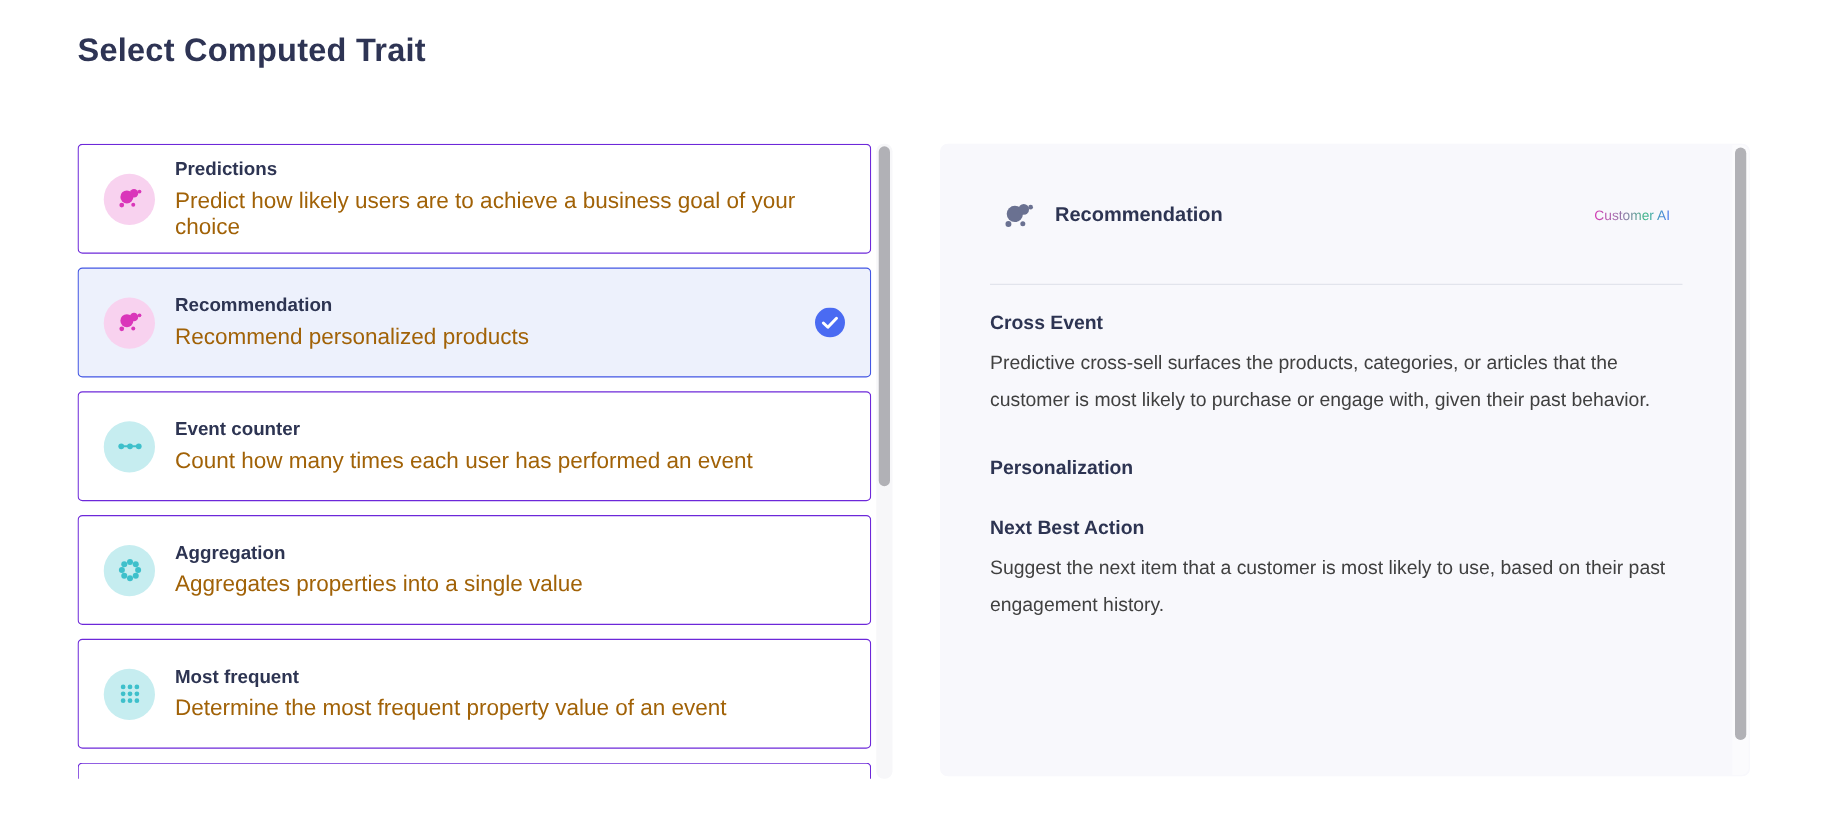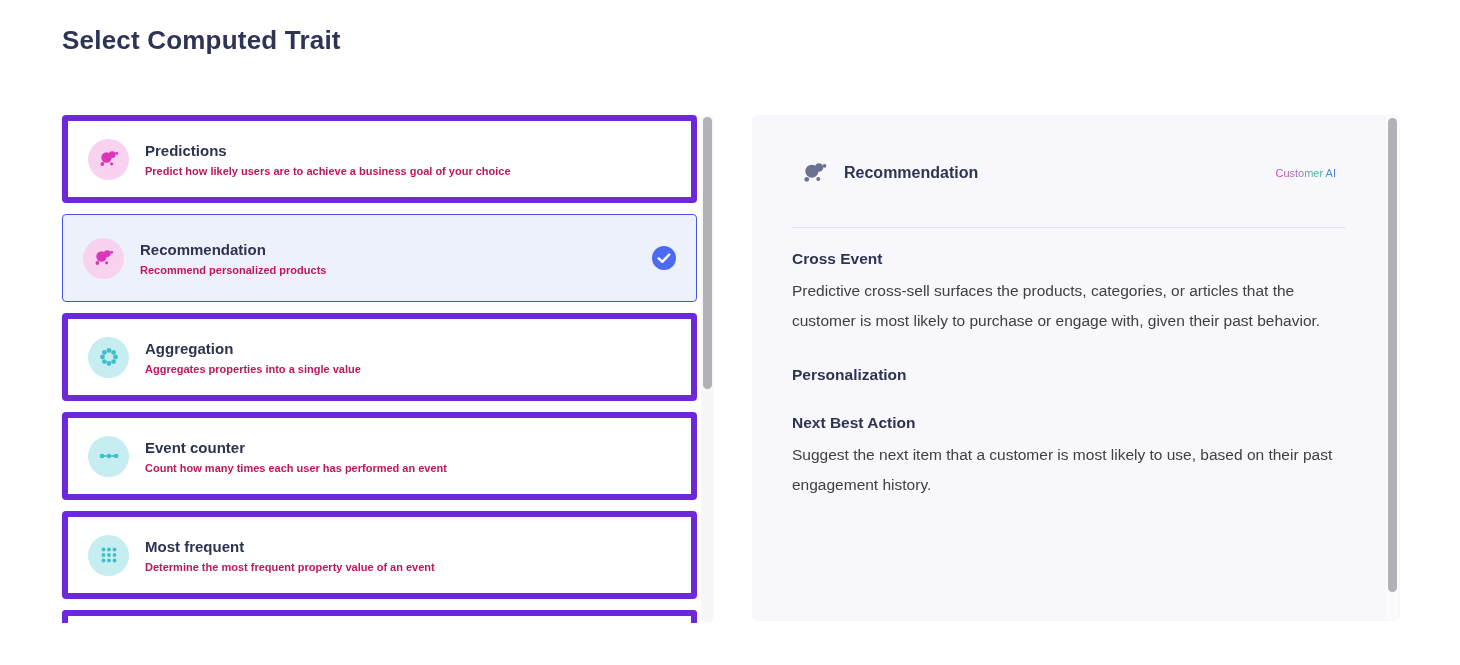--- a/index.html
+++ b/index.html
@@ -13,34 +13,34 @@
     font-size: 26px; font-weight: bold; color: #2e3454; letter-spacing: .2px;
   }
 
   
   .trait-list {
     position: absolute; left: 62px; top: 115px; width: 635px; height: 508px;
     overflow: hidden;
   }
   .card {
     position: relative; width: 635px; height: 88px; margin-bottom: 11px;
-    background: #ffffff; border: 6px solid #6d28d9; border-radius: 4px;
+    background: #ffffff; border: 1px solid #6d28d9; border-radius: 4px;
     display: flex; align-items: center; padding: 0 20px; cursor: pointer;
   }
   .card.selected { background: #edf1fc; border: 1px solid #4356e3; }
   .card.partial { height: 14px; border-bottom: none; border-radius: 4px 4px 0 0; }
   .icon-circle {
     width: 41px; height: 41px; border-radius: 50%; flex: 0 0 41px;
     display: flex; align-items: center; justify-content: center;
   }
   .icon-circle.pink { background: #f8d2ef; }
   .icon-circle.teal { background: #c6edf0; }
   .card-text { margin-left: 16px; }
   .card-title { font-size: 15px; font-weight: bold; color: #2d3452; margin-bottom: 6px; }
-  .card-desc { font-size: 11px; color: #be185d; font-weight: bold; }
+  .card-desc { font-size: 18px; color: #a16207; }
   .check-badge {
     position: absolute; right: 20px; top: 50%; transform: translateY(-50%);
     width: 24px; height: 24px;
   }
 
   
   .vscroll-track {
     position: absolute; background: #f7f7f9; border-radius: 6px;
   }
   .vscroll-thumb {
@@ -122,20 +122,37 @@
       <div class="card-text">
         <div class="card-title">Recommendation</div>
         <div class="card-desc">Recommend personalized products</div>
       </div>
       <span class="check-badge">
         <svg width="24" height="24" viewBox="0 0 24 24">
           <circle cx="12" cy="12" r="12" fill="#4a6bf2"></circle>
           <path d="M6.7 12.4 L10.3 15.8 L17.2 8.6" fill="none" stroke="#ffffff" stroke-width="2.4" stroke-linecap="round" stroke-linejoin="round"></path>
         </svg>
       </span>
+    </div>
+
+    <div class="card">
+      <span class="icon-circle teal">
+        <svg width="24" height="24" viewBox="0 0 24 24">
+          <line x1="5" y1="12" x2="19" y2="12" stroke="#3ec0cb" stroke-width="1.6"></line>
+          <g fill="#3ec0cb">
+            <circle cx="5" cy="12" r="2.3"></circle>
+            <circle cx="12" cy="12" r="2.3"></circle>
+            <circle cx="19" cy="12" r="2.3"></circle>
+          </g>
+        </svg>
+      </span>
+      <div class="card-text">
+        <div class="card-title">Event counter</div>
+        <div class="card-desc">Count how many times each user has performed an event</div>
+      </div>
     </div>
 
     <div class="card">
       <span class="icon-circle teal">
         <svg width="24" height="24" viewBox="0 0 24 24">
           <g fill="#3ec0cb">
             <circle cx="12" cy="5.5" r="2.4"></circle>
             <circle cx="16.6" cy="7.4" r="2.4"></circle>
             <circle cx="18.5" cy="12" r="2.4"></circle>
             <circle cx="16.6" cy="16.6" r="2.4"></circle>
@@ -143,37 +160,20 @@
             <circle cx="7.4" cy="16.6" r="2.4"></circle>
             <circle cx="5.5" cy="12" r="2.4"></circle>
             <circle cx="7.4" cy="7.4" r="2.4"></circle>
           </g>
           <circle cx="12" cy="12" r="3.4" fill="#c6edf0"></circle>
         </svg>
       </span>
       <div class="card-text">
         <div class="card-title">Aggregation</div>
         <div class="card-desc">Aggregates properties into a single value</div>
-      </div>
-    </div>
-
-    <div class="card">
-      <span class="icon-circle teal">
-        <svg width="24" height="24" viewBox="0 0 24 24">
-          <line x1="5" y1="12" x2="19" y2="12" stroke="#3ec0cb" stroke-width="1.6"></line>
-          <g fill="#3ec0cb">
-            <circle cx="5" cy="12" r="2.3"></circle>
-            <circle cx="12" cy="12" r="2.3"></circle>
-            <circle cx="19" cy="12" r="2.3"></circle>
-          </g>
-        </svg>
-      </span>
-      <div class="card-text">
-        <div class="card-title">Event counter</div>
-        <div class="card-desc">Count how many times each user has performed an event</div>
       </div>
     </div>
 
     <div class="card">
       <span class="icon-circle teal">
         <svg width="24" height="24" viewBox="0 0 24 24">
           <g fill="#3ec0cb">
             <circle cx="6.5" cy="6.5" r="1.9"></circle>
               <circle cx="12" cy="6.5" r="1.9"></circle>
               <circle cx="17.5" cy="6.5" r="1.9"></circle>

